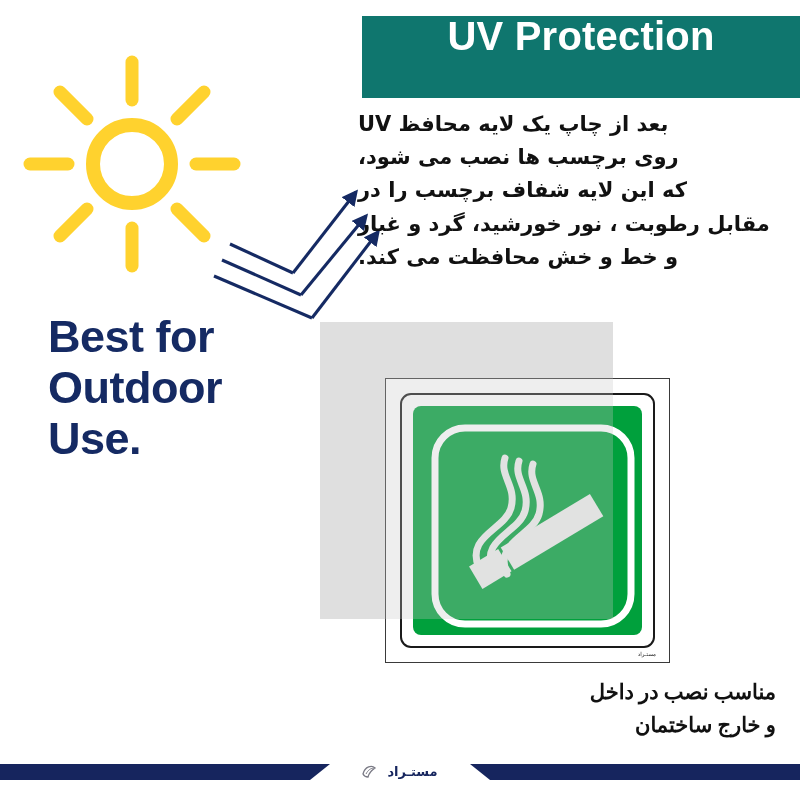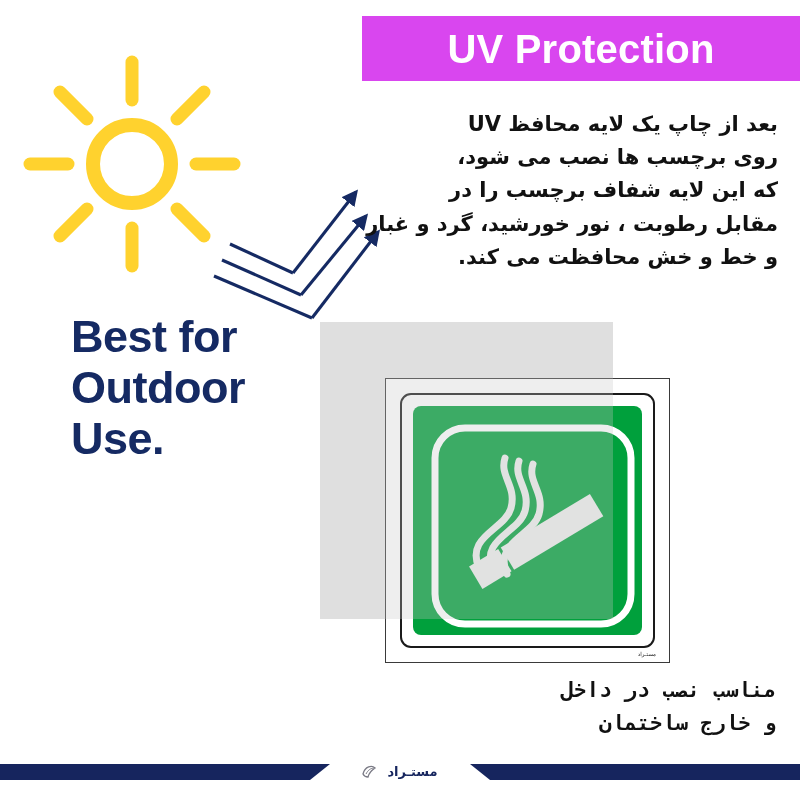--- a/index.html
+++ b/index.html
@@ -5,48 +5,47 @@
   html,body{margin:0;padding:0;background:#fff;}
   body{
     width:800px;height:800px;position:relative;overflow:hidden;
     font-family:"Liberation Sans","DejaVu Sans",sans-serif;
     background:#ffffff;
   }
   #page{position:absolute;inset:0;width:800px;height:800px;background:#ffffff;}
 
   
   .header-banner{
-    position:absolute;left:362px;top:16px;width:438px;height:65px;
-    background:#d946ef;
-    display:flex;align-items:center;justify-content:center;
+    position:absolute;left:362px;top:16px;width:438px;height:82px;
+    background:#0f766e;
+    display:flex;justify-content:center;
   }
   .header-title{
     color:#ffffff;font-size:40px;font-weight:bold;letter-spacing:.2px;
     font-family:"Liberation Sans","DejaVu Sans",sans-serif;
     line-height:1;
   }
 
   
   .fa-paragraph{
     position:absolute;right:22px;top:108px;width:420px;
-    direction:rtl;text-align:right;
+    direction:rtl;text-align:left;
     color:#111111;font-size:21px;line-height:1.58;
     font-family:"DejaVu Sans",sans-serif;
     font-weight:600;
     white-space:pre-line;
   }
 
   
   .headline{
     position:absolute;left:48px;top:312px;width:300px;
     color:#152a63;font-weight:bold;font-size:45px;line-height:1.13;
     letter-spacing:-0.5px;
     font-family:"Liberation Sans","DejaVu Sans",sans-serif;
     white-space:pre-line;
-    margin-left:23px;
   }
 
   
   .sun-icon{position:absolute;left:22px;top:52px;width:220px;height:225px;}
 
   
   .arrows{position:absolute;left:186px;top:168px;width:210px;height:190px;}
 
   
   .scene{position:absolute;left:300px;top:300px;width:420px;height:400px;}
@@ -78,21 +77,21 @@
   }
 
   
   .logo{position:absolute;left:58px;top:598px;width:235px;height:155px;}
 
   
   .fa-bottom{
     position:absolute;right:24px;top:676px;width:420px;
     direction:rtl;
     color:#111111;font-size:21px;line-height:1.55;font-weight:600;
-    font-family:Liberation Mono, monospace;
+    font-family:Liberation Serif, serif;
     white-space:pre-line;
   }
 
   
   .footer{position:absolute;left:0;top:758px;width:800px;height:42px;}
   .footer-brand{
     position:absolute;left:0;top:0;width:800px;height:26px;
     display:flex;align-items:center;justify-content:center;gap:5px;
   }
   .footer-text{

